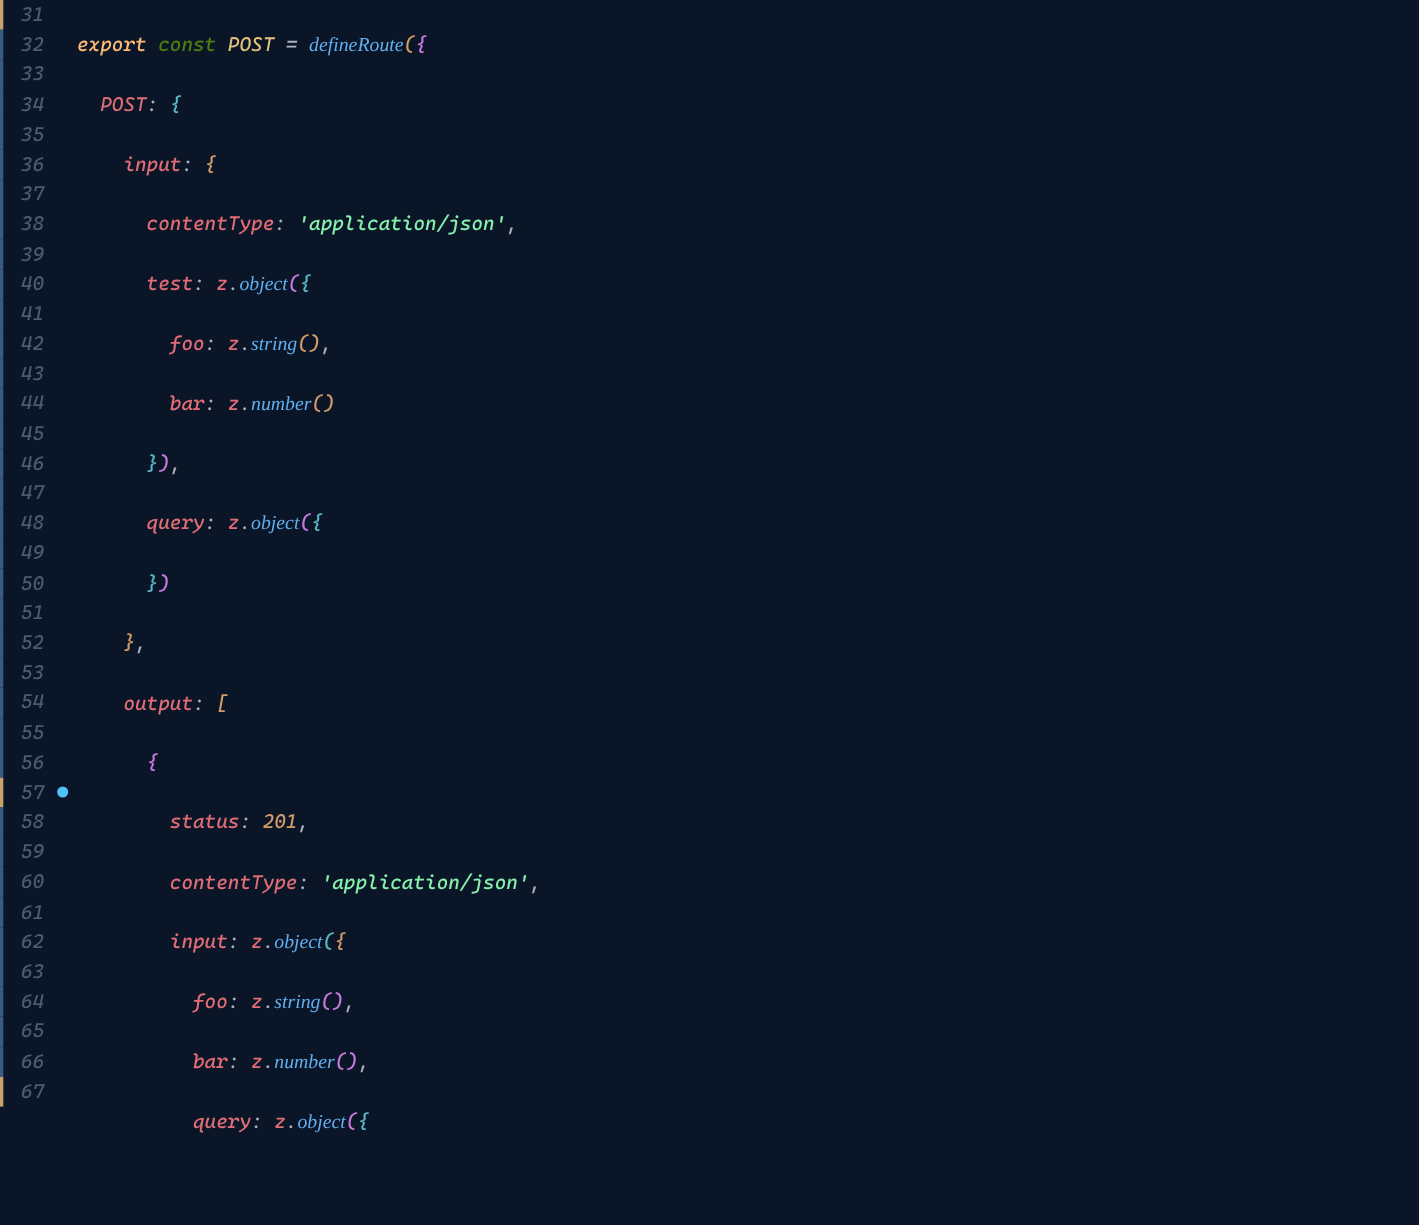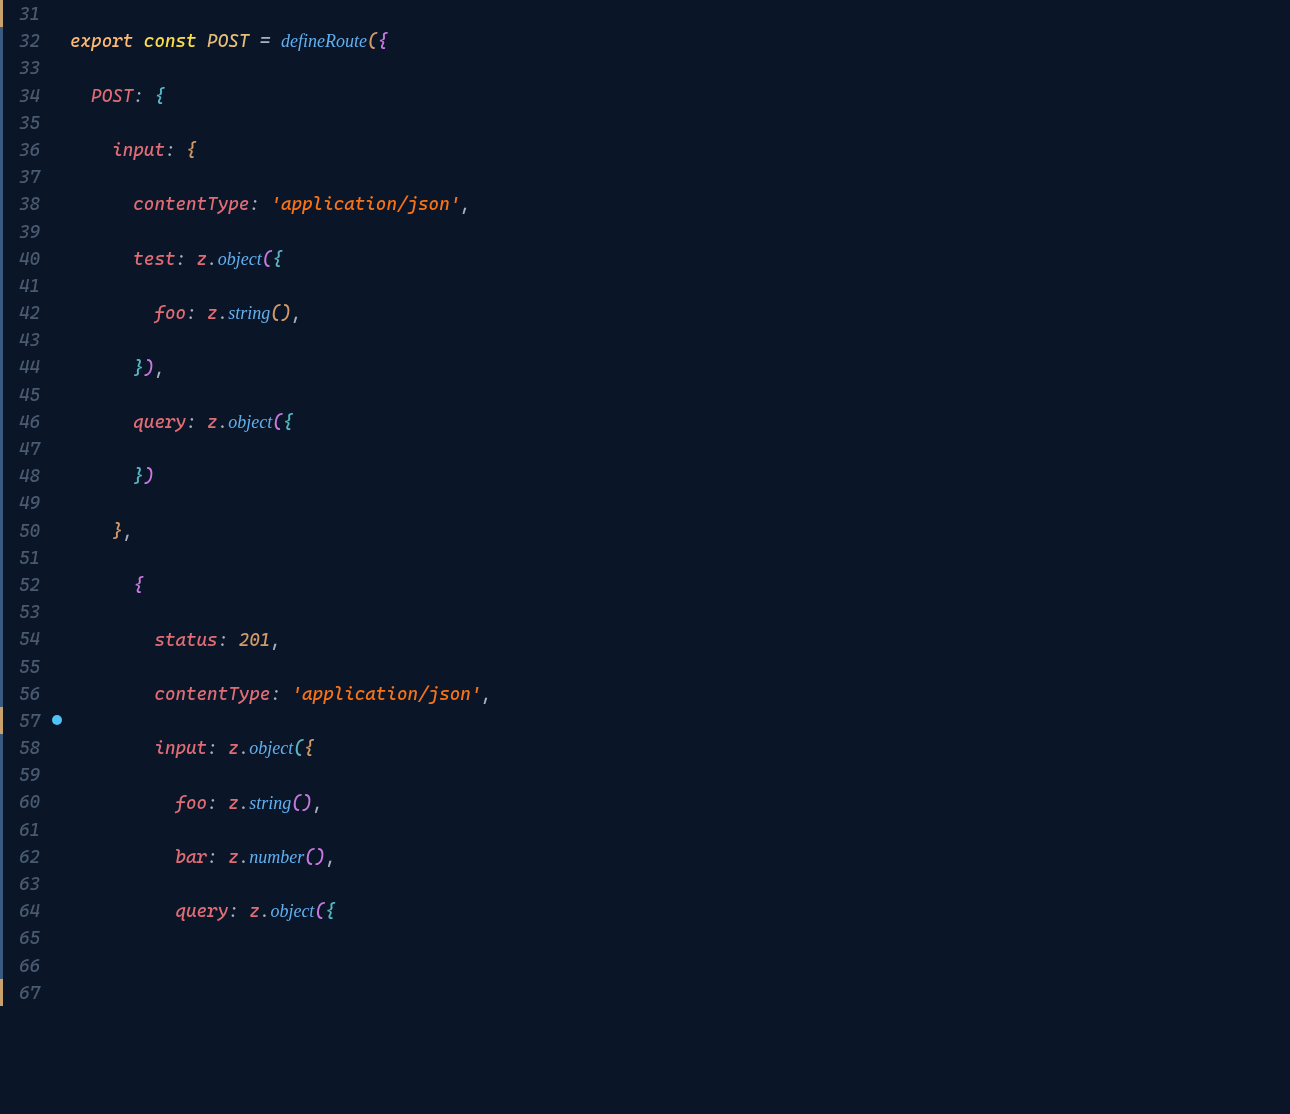--- a/index.html
+++ b/index.html
@@ -42,24 +42,24 @@
     color: #c9d1d9;
   }
   .code-line { height: 27.2px; position:relative; }
   .line-mod {
     position:absolute; left:0; top:0; bottom:0; width:3px;
     background: #3a5a80;
   }
   .line-mod.strong { background:#c9a26b; }
   
   .kw   { color:#fdba74; } 
-  .decl { color:#fde047; } 
+  .decl { color:#4d7c0f; } 
   .fn   { color:#61afef;font-family:Liberation Serif, serif; } 
   .prop { color:#e06c75; } 
-  .str  { color:#f97316;margin-top:24px; } 
+  .str  { color:#86efac;margin-top:24px; } 
   .num  { color:#d19a66;margin-top:28px; } 
   .varc { color:#e5c07b; } 
   .obj  { color:#e06c75; } 
   .punc { color:#abb2bf; }
   .br1  { color:#d19a66; } 
   .br2  { color:#c678dd; }
   .br3  { color:#56b6c2; }
   .br4  { color:#d19a66; }
   .br5  { color:#c678dd; }
   .br6  { color:#56b6c2; }
@@ -151,24 +151,26 @@
       <div class="gl"></div>
   </div>
 
   <div class="code">
 <div class="code-line"><span class="kw">export</span> <span class="decl">const</span> <span class="varc">POST</span><span class="punc"> = </span><span class="fn">defineRoute</span><span class="br1">(</span><span class="br2">{</span></div>
 <div class="code-line">  <span class="prop">POST</span><span class="punc">: </span><span class="br3">{</span></div>
 <div class="code-line">    <span class="prop">input</span><span class="punc">: </span><span class="br4">{</span></div>
 <div class="code-line">      <span class="prop">contentType</span><span class="punc">: </span><span class="str">'application/json'</span><span class="punc">,</span></div>
 <div class="code-line">      <span class="prop">test</span><span class="punc">: </span><span class="obj">z</span><span class="punc">.</span><span class="fn">object</span><span class="br5">(</span><span class="br6">{</span></div>
 <div class="code-line">        <span class="prop">foo</span><span class="punc">: </span><span class="obj">z</span><span class="punc">.</span><span class="fn">string</span><span class="br1">(</span><span class="br1">)</span><span class="punc">,</span></div>
+<div class="code-line">        <span class="prop">bar</span><span class="punc">: </span><span class="obj">z</span><span class="punc">.</span><span class="fn">number</span><span class="br1">(</span><span class="br1">)</span></div>
 <div class="code-line">      <span class="br6">}</span><span class="br5">)</span><span class="punc">,</span></div>
 <div class="code-line">      <span class="prop">query</span><span class="punc">: </span><span class="obj">z</span><span class="punc">.</span><span class="fn">object</span><span class="br5">(</span><span class="br6">{</span></div>
 <div class="code-line">      <span class="br6">}</span><span class="br5">)</span></div>
 <div class="code-line">    <span class="br4">}</span><span class="punc">,</span></div>
+<div class="code-line">    <span class="prop">output</span><span class="punc">: </span><span class="br4">[</span></div>
 <div class="code-line">      <span class="br5">{</span></div>
 <div class="code-line">        <span class="prop">status</span><span class="punc">: </span><span class="num">201</span><span class="punc">,</span></div>
 <div class="code-line">        <span class="prop">contentType</span><span class="punc">: </span><span class="str">'application/json'</span><span class="punc">,</span></div>
 <div class="code-line">        <span class="prop">input</span><span class="punc">: </span><span class="obj">z</span><span class="punc">.</span><span class="fn">object</span><span class="br6">(</span><span class="br1">{</span></div>
 <div class="code-line">          <span class="prop">foo</span><span class="punc">: </span><span class="obj">z</span><span class="punc">.</span><span class="fn">string</span><span class="br2">(</span><span class="br2">)</span><span class="punc">,</span></div>
 <div class="code-line">          <span class="prop">bar</span><span class="punc">: </span><span class="obj">z</span><span class="punc">.</span><span class="fn">number</span><span class="br2">(</span><span class="br2">)</span><span class="punc">,</span></div>
 <div class="code-line">          <span class="prop">query</span><span class="punc">: </span><span class="obj">z</span><span class="punc">.</span><span class="fn">object</span><span class="br2">(</span><span class="br3">{</span></div>
 
 
 

